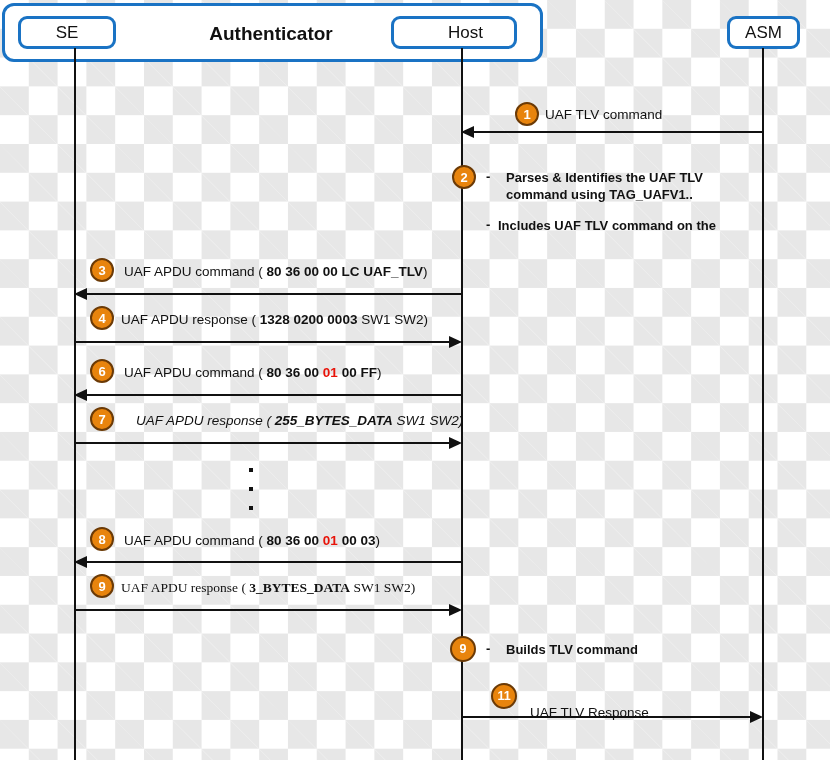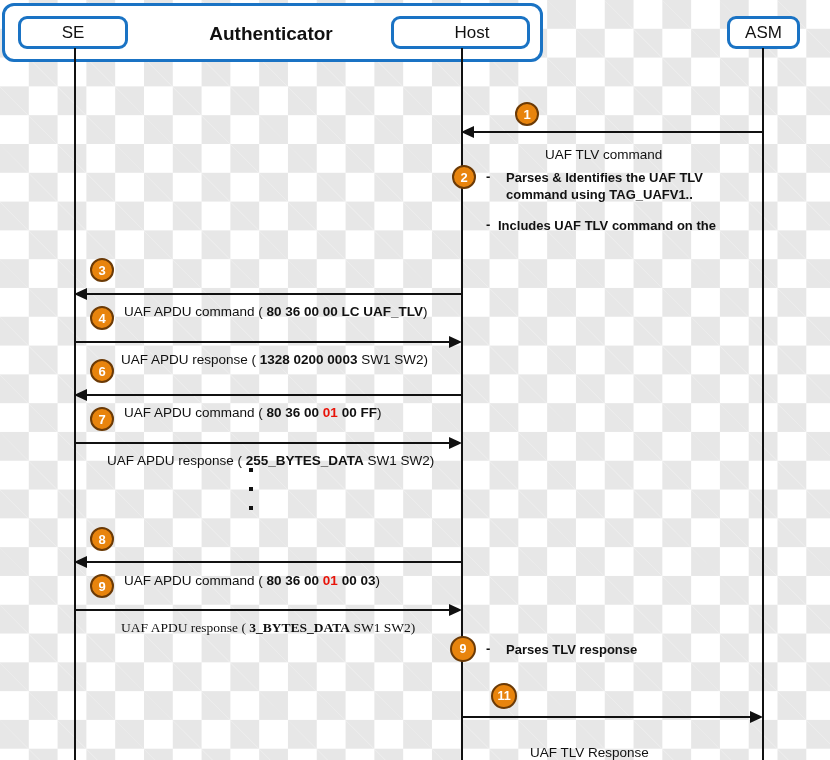--- a/index.html
+++ b/index.html
@@ -87,21 +87,20 @@
     line-height:1;
   }
   .badge.wide{width:26px;height:26px;font-size:12.5px;}
 
   
   .label{
     position:absolute;
     font-size:13.5px;
     color:#111;
     white-space:nowrap;
-    margin-top:40px;
   }
   .label b{font-weight:bold;}
   .label .red{color:#e81309;font-weight:bold;}
 
   .note{
     position:absolute;
     font-size:13px;
     font-weight:bold;
     color:#111;
     white-space:nowrap;
@@ -122,25 +121,25 @@
 </style>
 </head>
 <body>
 
 <div id="canvas">
 
   <div class="group-box" style="left:2px;top:3px;width:541px;height:59px;"></div>
 
   <div class="group-title" style="left:171px;top:23px;width:200px;">Authenticator</div>
 
-  <div class="actor-box" style="left:18px;top:16px;width:110px;height:33px;">
+  <div class="actor-box" style="left:18px;top:16px;width:98px;height:33px;">
     <span>SE</span>
   </div>
 
-  <div class="actor-box" style="left:391px;top:16px;width:139px;height:33px;padding-left:23px;">
+  <div class="actor-box" style="left:391px;top:16px;width:126px;height:33px;padding-left:23px;">
     <span>Host</span>
   </div>
 
   <div class="actor-box" style="left:727px;top:16px;width:73px;height:33px;">
     <span>ASM</span>
   </div>
 
   <div class="lifeline" style="left:74px;top:48px;height:712px;"></div>
   <div class="lifeline" style="left:461px;top:48px;height:712px;"></div>
   <div class="lifeline" style="left:762px;top:48px;height:712px;"></div>
@@ -172,21 +171,21 @@
   <div class="arrow-head right" style="left:449px;top:336px;"></div>
 
   <div class="badge" style="left:90px;top:359px;">6</div>
   <div class="label" style="left:124px;top:365px;">
     <span>UAF APDU command  ( </span><b>80 36 00 </b><b class="red">01</b><b> 00  FF</b><span>)</span>
   </div>
   <div class="msg-line" style="left:81px;top:394px;width:381px;"></div>
   <div class="arrow-head left" style="left:74px;top:389px;"></div>
 
   <div class="badge" style="left:90px;top:407px;">7</div>
-  <div class="label" style="left:107px;top:413px;">
+  <div class="label" style="left:136px;top:413px;font-style:italic;">
     <span>UAF APDU response ( </span><b>255_BYTES_DATA</b><span>  SW1 SW2)</span>
   </div>
   <div class="msg-line" style="left:74px;top:442px;width:381px;"></div>
   <div class="arrow-head right" style="left:449px;top:437px;"></div>
 
   <div class="dots" style="left:249px;top:468px;">
     <i></i>
     <i></i>
     <i></i>
   </div>
@@ -200,20 +199,20 @@
 
   <div class="badge" style="left:90px;top:574px;">9</div>
   <div class="label" style="left:121px;top:580px;font-family:Liberation Serif, serif;">
     <span>UAF APDU response ( </span><b>3_BYTES_DATA</b><span>  SW1 SW2)</span>
   </div>
   <div class="msg-line" style="left:74px;top:609px;width:381px;"></div>
   <div class="arrow-head right" style="left:449px;top:604px;"></div>
 
   <div class="badge wide" style="left:450px;top:636px;">9</div>
   <div class="dash" style="left:486px;top:641px;">-</div>
-  <div class="note" style="left:506px;top:641px;">Parses  TLV response</div>
+  <div class="note" style="left:506px;top:641px;">Builds  TLV command</div>
 
   <div class="badge wide" style="left:491px;top:683px;">11</div>
   <div class="label" style="left:530px;top:705px;">UAF TLV Response</div>
   <div class="msg-line" style="left:461px;top:716px;width:294px;"></div>
   <div class="arrow-head right" style="left:750px;top:711px;"></div>
 
 </div>
 
 </body></html>

